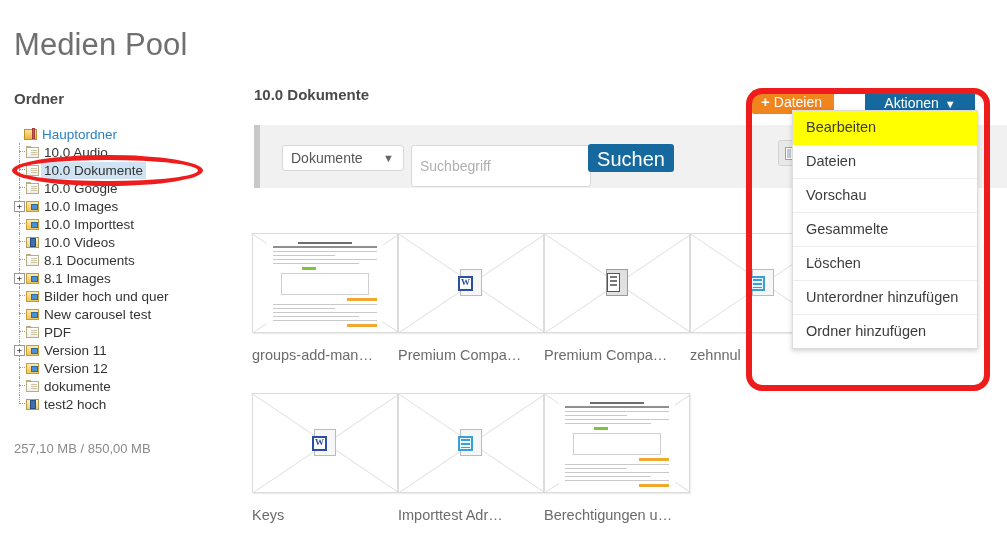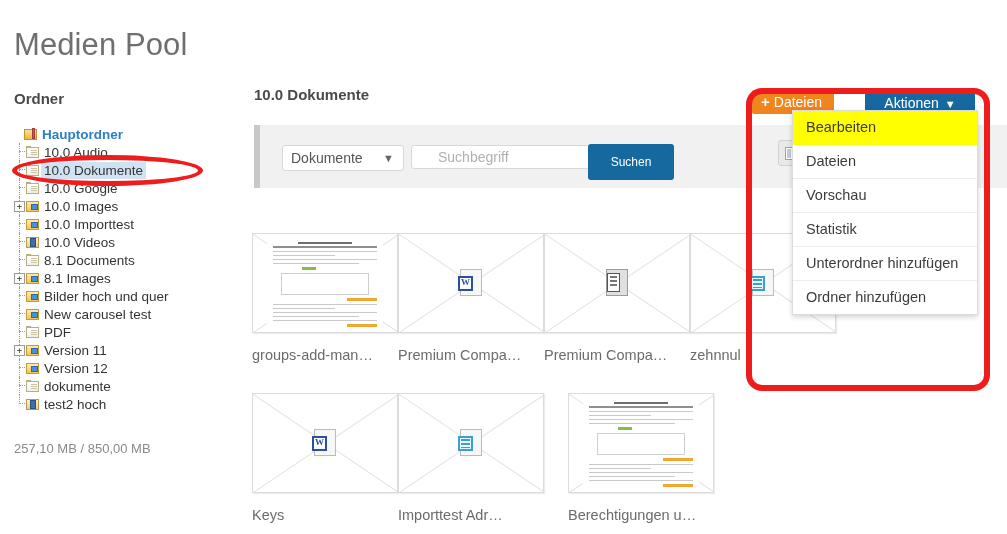--- a/index.html
+++ b/index.html
@@ -50,21 +50,21 @@
     width: 238px;
   }
   .tree-row {
     position: relative;
     height: 18px;
     display: flex;
     align-items: center;
     font-size: 13.5px;
     white-space: nowrap;
   }
-  .tree-row.root { padding-left: 12px; font-weight: bold; }
+  .tree-row.root { padding-left: 12px; }
   .tree-row.child { padding-left: 14px; }
 
   .guide {
     position: absolute;
     left: 7px;
     top: 0;
     width: 1px;
     height: 18px;
     border-left: 1px dotted #9a9a9a;
   }
@@ -288,41 +288,41 @@
     right: 9px;
     top: 0;
     font-size: 11px;
     color: #666;
   }
   #search-input {
     position: absolute;
     left: 151px;
     top: 20px;
     width: 180px;
-    height: 24px;
+    height: 42px;
     background: #ffffff;
     border: 1px solid #d8d8d8;
     border-radius: 3px;
     box-sizing: border-box;
     font-size: 14px;
     color: #aaa;
-    padding: 0 26px;
+    padding: 0 8px;
     line-height: 24px;
     font-family: "Liberation Sans", sans-serif;
   }
   #search-input::placeholder { color: #b0b0b0; }
   #btn-suchen {
     position: absolute;
     left: 328px;
     top: 19px;
     width: 86px;
-    height: 36px;
+    height: 28px;
     background: #15699e;
     color: #ffffff;
-    font-size: 12px;
+    font-size: 20px;
     line-height: 28px;
     text-align: center;
     border: none;
     border-radius: 3px;
     cursor: pointer;
     box-sizing: border-box;
   }
   
   #view-toggle {
     position: absolute;
@@ -793,21 +793,21 @@
         <div class="box">
           <span class="x1"></span>
           <span class="x2"></span>
           <div class="ftype excel">
             <span class="page"></span>
             <span class="badge"></span>
           </div>
         </div>
         <div class="caption">Importtest Adr…</div>
       </div>
-      <div class="thumb" style="left: 292px; top: 160px; padding-left: 24px;">
+      <div class="thumb" style="left: 292px; top: 160px;">
         <div class="box">
           <span class="x1"></span>
           <span class="x2"></span>
           <div class="docprev">
             <div class="title-line"></div>
             <div class="ln t"></div>
             <div class="ln"></div>
             <div class="ln short"></div>
             <div class="ln"></div>
             <div class="ln mid"></div>
@@ -824,19 +824,20 @@
         </div>
         <div class="caption">Berechtigungen u…</div>
       </div>
     </div>
 </div>
 
 <div id="dropdown">
     <div class="menu-item highlight">Bearbeiten</div>
     <div class="menu-item">Dateien</div>
     <div class="menu-item">Vorschau</div>
-    <div class="menu-item">Statistik</div>
+    <div class="menu-item">Gesammelte</div>
+    <div class="menu-item">Löschen</div>
     <div class="menu-item">Unterordner hinzufügen</div>
     <div class="menu-item">Ordner hinzufügen</div>
   </div>
 
 <div id="anno-oval"></div>
 <div id="anno-rect"></div>
 
 </body></html>

